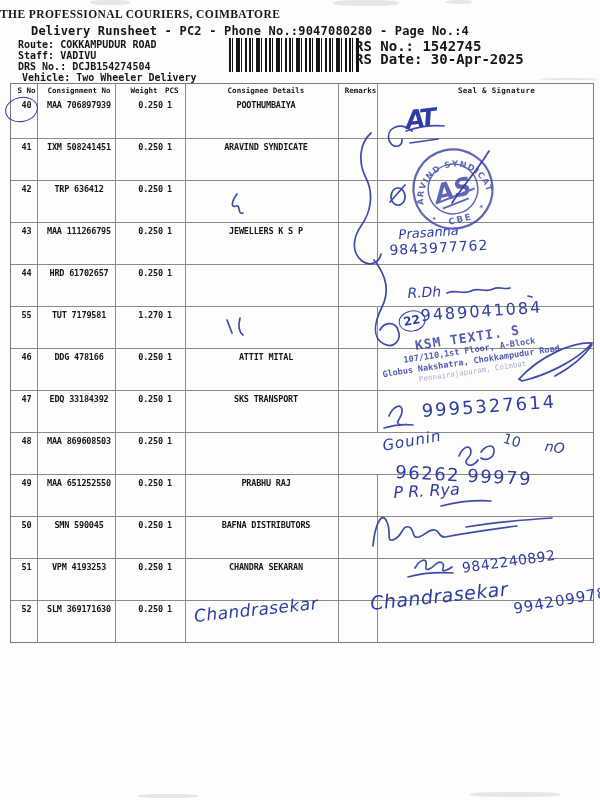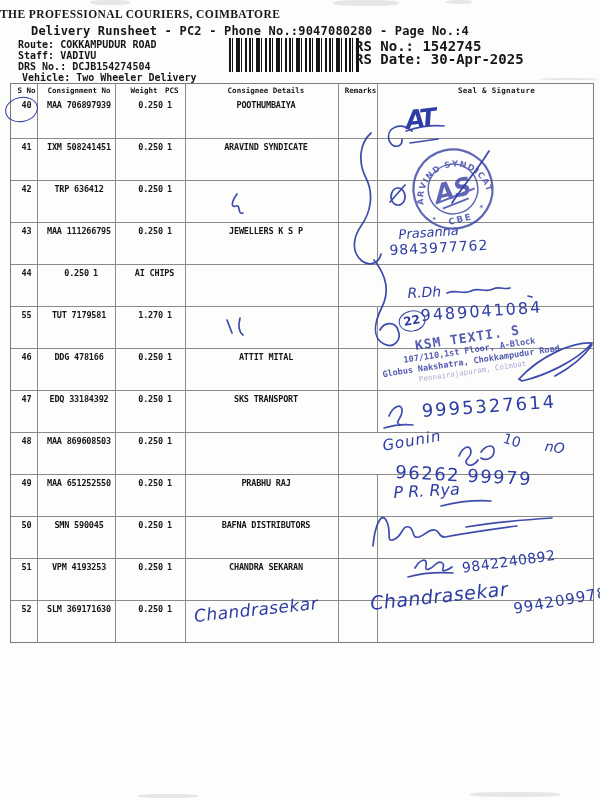--- a/index.html
+++ b/index.html
@@ -128,22 +128,22 @@
         <div class="trow body-row">
           <div>43</div>
           <div>MAA 111266795</div>
           <div><span class="w-span">0.250</span><span>1</span></div>
           <div class="c-consignee">JEWELLERS K S P</div>
           <div></div>
           <div></div>
         </div>
         <div class="trow body-row">
           <div>44</div>
-          <div><span class="w-span">0.250</span><span>1</span></div>
-          <div class="c-consignee">AI CHIPS</div>
+          <div>HRD 61702657</div>
+          <div><span class="w-span">0.250</span><span>1</span></div>
           <div></div>
           <div></div>
         </div>
         <div class="trow body-row">
           <div>55</div>
           <div>TUT 7179581</div>
           <div><span class="w-span">1.270</span><span>1</span></div>
           <div class="c-consignee"></div>
           <div></div>
           <div></div>

